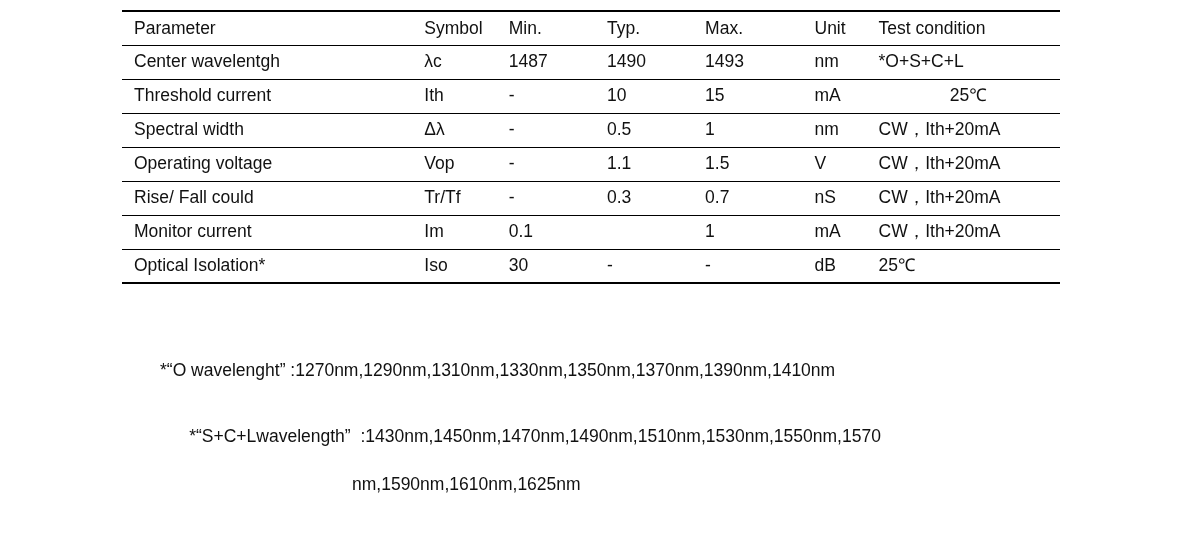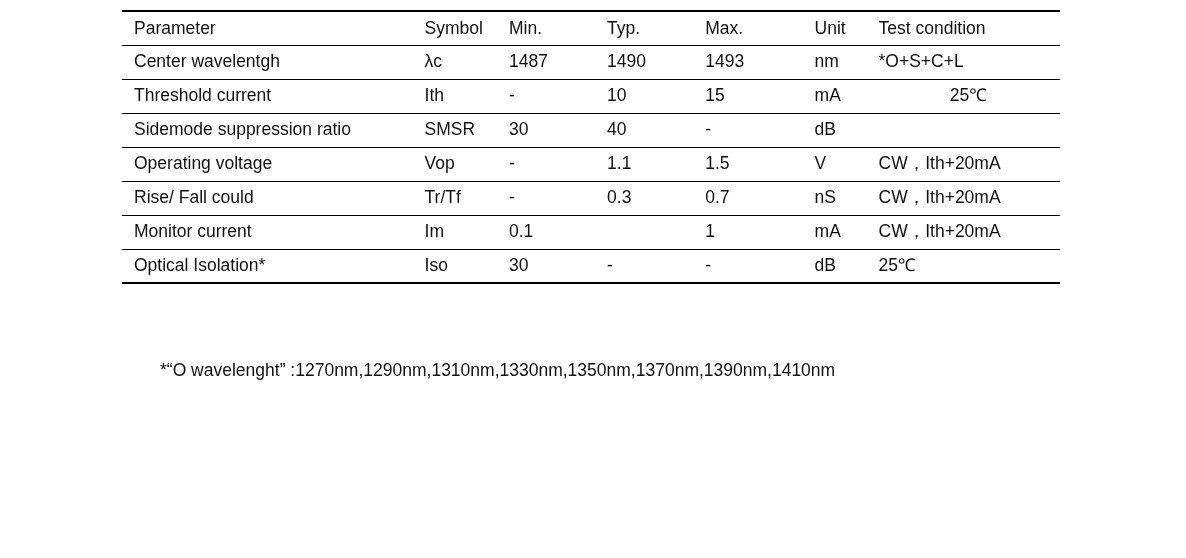--- a/index.html
+++ b/index.html
@@ -109,27 +109,27 @@
         <tr>
           <td class="col-param">Threshold current</td>
           <td class="col-symbol">Ith</td>
           <td class="col-min">-</td>
           <td class="col-typ">10</td>
           <td class="col-max">15</td>
           <td class="col-unit">mA</td>
           <td class="col-cond" style="text-align:center">25℃</td>
         </tr>
         <tr>
-          <td class="col-param">Sidemode suppression ratio</td>
-          <td class="col-symbol">SMSR</td>
-          <td class="col-min">30</td>
-          <td class="col-typ">40</td>
-          <td class="col-max">-</td>
-          <td class="col-unit">dB</td>
-          <td class="col-cond"></td>
+          <td class="col-param">Spectral width</td>
+          <td class="col-symbol">Δλ</td>
+          <td class="col-min">-</td>
+          <td class="col-typ">0.5</td>
+          <td class="col-max">1</td>
+          <td class="col-unit">nm</td>
+          <td class="col-cond">CW，Ith+20mA</td>
         </tr>
         <tr>
           <td class="col-param">Operating voltage</td>
           <td class="col-symbol">Vop</td>
           <td class="col-min">-</td>
           <td class="col-typ">1.1</td>
           <td class="col-max">1.5</td>
           <td class="col-unit">V</td>
           <td class="col-cond">CW，Ith+20mA</td>
         </tr>
@@ -160,16 +160,18 @@
           <td class="col-unit">dB</td>
           <td class="col-cond">25℃</td>
         </tr>
       </tbody>
     </table>
   </div>
 
   <div class="notes">
     <div class="note">*“O wavelenght” :1270nm,1290nm,1310nm,1330nm,1350nm,1370nm,1390nm,1410nm</div>
     <div class="note">
+      <span>*“S+C+Lwavelength”&nbsp; :1430nm,1450nm,1470nm,1490nm,1510nm,1530nm,1550nm,1570</span>
+      <span class="note-indent">nm,1590nm,1610nm,1625nm</span>
     </div>
   </div>
 
 </div>
 
 </body></html>

